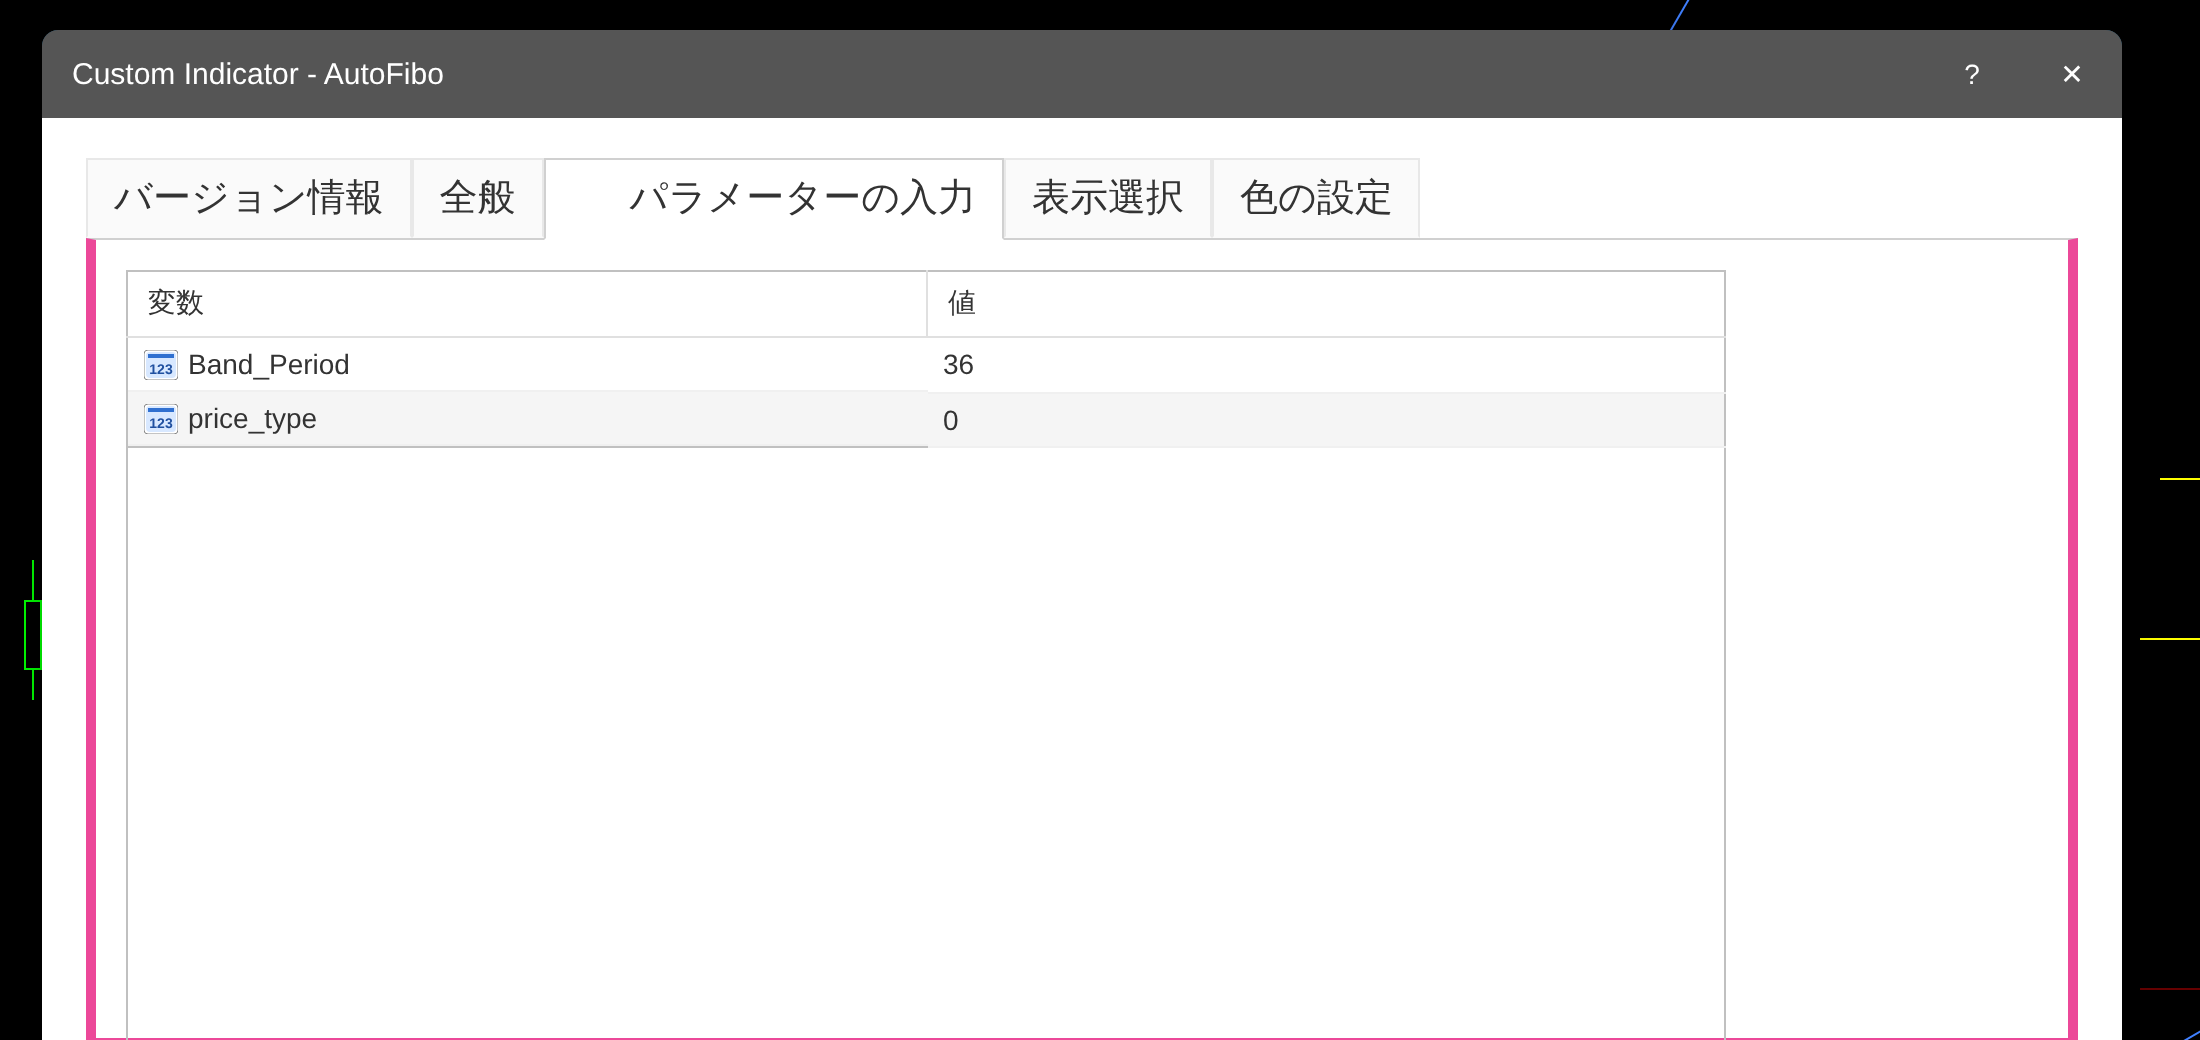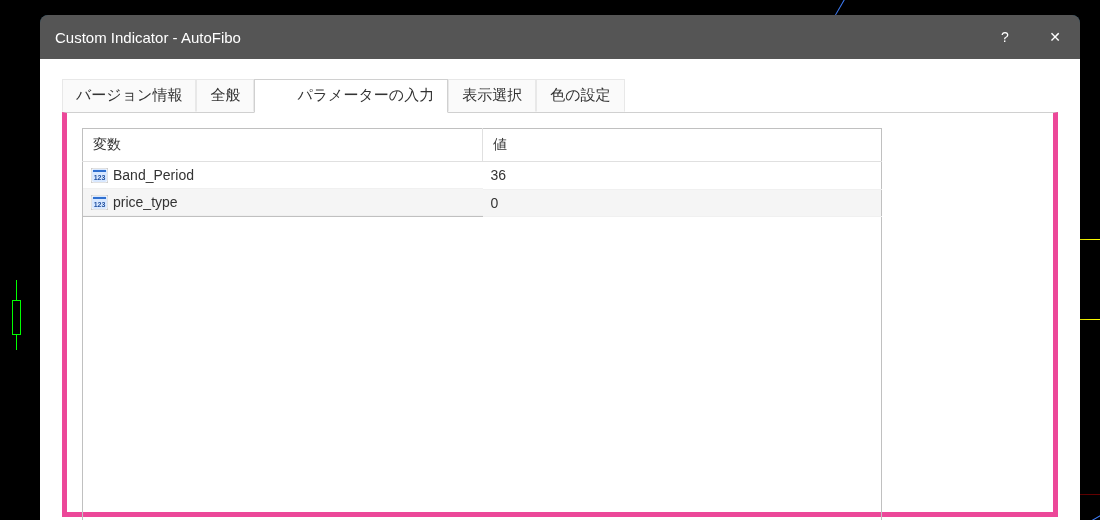--- a/index.html
+++ b/index.html
@@ -81,21 +81,21 @@
       right: -10px;
       bottom: -5px;
       width: 50px;
       height: 1px;
       background: #4080ff;
       transform: rotate(-30deg);
     }
 
     .dialog {
       position: absolute;
-      left: 40px;
+      left: 21px;
       top: 15px;
       width: 1040px;
       height: 505px;
       background: #0c4a6e;
       border-radius: 8px 8px 0 0;
       overflow: hidden;
       box-shadow: 0 4px 20px rgba(0,0,0,0.3);
     }
     .titlebar {
       height: 44px;
@@ -123,21 +123,21 @@
       padding: 20px 22px 0 22px;
       background: #fff;
       height: calc(100% - 44px);
     }
     .tabs {
       display: flex;
       border-bottom: 1px solid transparent;
     }
     .tab {
       padding: 6px 13px;
-      font-size: 15px;
+      font-size: 19px;
       color: #333;
       cursor: pointer;
       border: 1px solid transparent;
       position: relative;
       background: #fff;
     }
     .tab.active {
       border: 1px solid #d0d0d0;
       border-bottom: 1px solid #fff;
       z-index: 2;

